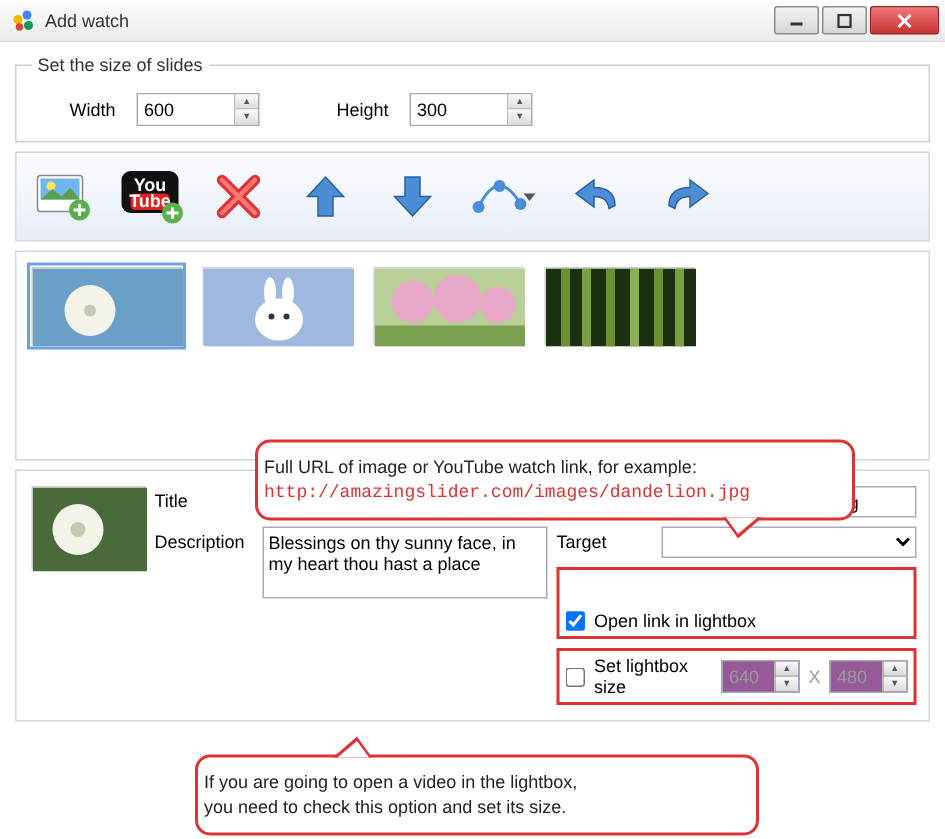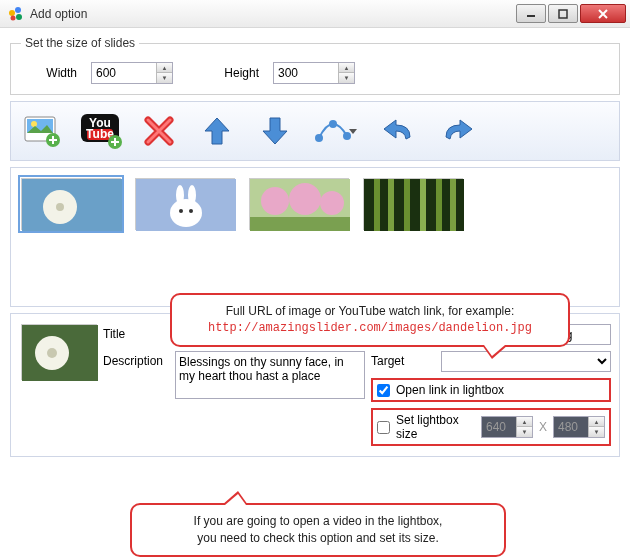--- a/index.html
+++ b/index.html
@@ -19,49 +19,49 @@
 fieldset.size-group { border: 1px solid #d0d0d0; padding: 8px 10px 10px; margin-bottom: 6px; }
 fieldset.size-group legend { padding: 0 4px; color:#333; }
 .size-row { display:flex; align-items:center; gap: 10px; margin-top:4px;}
 .size-row label { width: 56px; text-align: right; margin-right:4px; }
 .spinner { display:flex; border:1px solid #aab; height:22px; }
 .spinner input { border:none; width:64px; padding:0 4px; outline:none; }
 .spinner .steppers { display:flex; flex-direction:column; border-left:1px solid #bbb; }
 .spinner .steppers div { height:10px; width:15px; background:linear-gradient(#fafafa,#dcdcdc); display:flex; align-items:center; justify-content:center; cursor:pointer; }
 .spinner .steppers div:first-child{border-bottom:1px solid #bbb;}
 .spinner.disabled input { color:#999; }
-.spinner.disabled { background:#0f172a; }
+.spinner.disabled { background:#701a75; }
 
 .toolbar { border:1px solid #cfd6e6; background:linear-gradient(#fbfcff,#e8eef8); padding:6px; display:flex; align-items:center; gap:6px; margin-top:4px; }
 .tool-btn { width:52px; height:46px; border:1px solid transparent; border-radius:3px; display:flex; align-items:center; justify-content:center; cursor:pointer; }
 .dd-caret { width:12px; margin-left:-4px; }
 
 .thumbs-box { border:1px solid #cfd6e6; padding:10px; margin-top:6px; min-height:140px; }
 .thumbs { display:flex; flex-wrap:wrap; gap:14px; }
 .thumb { width:100px; height:52px; border:1px solid #ccc; }
 .thumb.selected { outline:2px solid #6fa3e0; outline-offset:1px; }
 
 
-.callout { position:absolute; border:2px solid #d33; background:#fff; border-radius:10px; padding:8px 4px; text-align:center; line-height:1.4; color:#222; z-index:5; }
+.callout { position:absolute; border:2px solid #d33; background:#fff; border-radius:10px; padding:8px 4px; line-height:1.4; color:#222; z-index:5; }
 .callout .red { color:#d33; display:block;font-family:Liberation Mono, monospace; }
 .callout .tail { position:absolute; width:0; height:0; }
 .callout1 .tail { right:60px; bottom:-14px; border-left:10px solid transparent; border-right:16px solid transparent; border-top:14px solid #d33; }
 .callout1 .tail::after{content:"";position:absolute;left:-8px;top:-14px;border-left:8px solid transparent;border-right:13px solid transparent;border-top:11px solid #fff;}
 .callout2 .tail { left:90px; top:-14px; border-left:16px solid transparent; border-right:10px solid transparent; border-bottom:14px solid #d33; }
 .callout2 .tail::after{content:"";position:absolute;left:-13px;top:3px;border-left:13px solid transparent;border-right:8px solid transparent;border-bottom:11px solid #fff;}
 
 
 .detail { border:1px solid #cfd6e6; padding:10px; margin-top:6px; position:relative; }
 .detail-grid { display:grid; grid-template-columns: 76px 66px 190px 64px 170px; grid-column-gap:6px; grid-row-gap:6px; align-items:start; }
 .detail label.lab { text-align:left; padding-top:3px; }
 .preview-thumb { grid-row: span 3; width:76px; height:56px; border:1px solid #ccc; }
 input.text { border:1px solid #aab; height:21px; padding:0 3px; width:100%; }
 textarea.text { border:1px solid #aab; padding:3px; width:100%; height:48px; resize:none; font-family:inherit; }
 select.combo { border:1px solid #aab; height:21px; width:100%; background:#fff; }
-.checkrow { display:flex; align-items:center; gap:6px; }
+.checkrow { display:flex; gap:6px;margin-top:24px; }
 .red-box { border:2px solid #d33; padding:3px 4px; }
 .lightbox-row { display:flex; align-items:center; gap:6px; }
 .small-spin .spinner input{width:34px;}
 
 
 .buttons { display:flex; justify-content:flex-end; gap:8px; margin-top:8px; padding-right:4px; }
 .btn { min-width:76px; height:24px; border:1px solid #8a9ab0; background:linear-gradient(#fdfdfd,#e4e9f2); border-radius:3px; cursor:pointer; }
 .btn.primary { border-color:#3d7fd6; box-shadow:0 0 0 1px #a9ccf5 inset; }
 
 .arrow-tri{font-size:6px;line-height:1;color:#555;}
@@ -69,21 +69,21 @@
 </head>
 <body>
 
 <div class="titlebar">
   <svg class="title-icon" viewBox="0 0 16 16">
       <circle cx="4" cy="7" r="3" fill="#f4b400"></circle>
       <circle cx="10" cy="4" r="3" fill="#4285f4"></circle>
       <circle cx="11" cy="11" r="3" fill="#0f9d58"></circle>
       <circle cx="5" cy="12" r="2.5" fill="#db4437"></circle>
     </svg>
-  <span class="title-text">Add option</span>
+  <span class="title-text">Add watch</span>
   <div class="win-btns">
     <div class="win-btn">
         <svg width="10" height="10">
           <line x1="1" y1="7" x2="9" y2="7" stroke="#333" stroke-width="2"></line>
         </svg>
       </div>
     <div class="win-btn">
         <svg width="10" height="10">
           <rect x="1" y="1" width="8" height="8" fill="none" stroke="#333" stroke-width="1.5"></rect>
         </svg>

